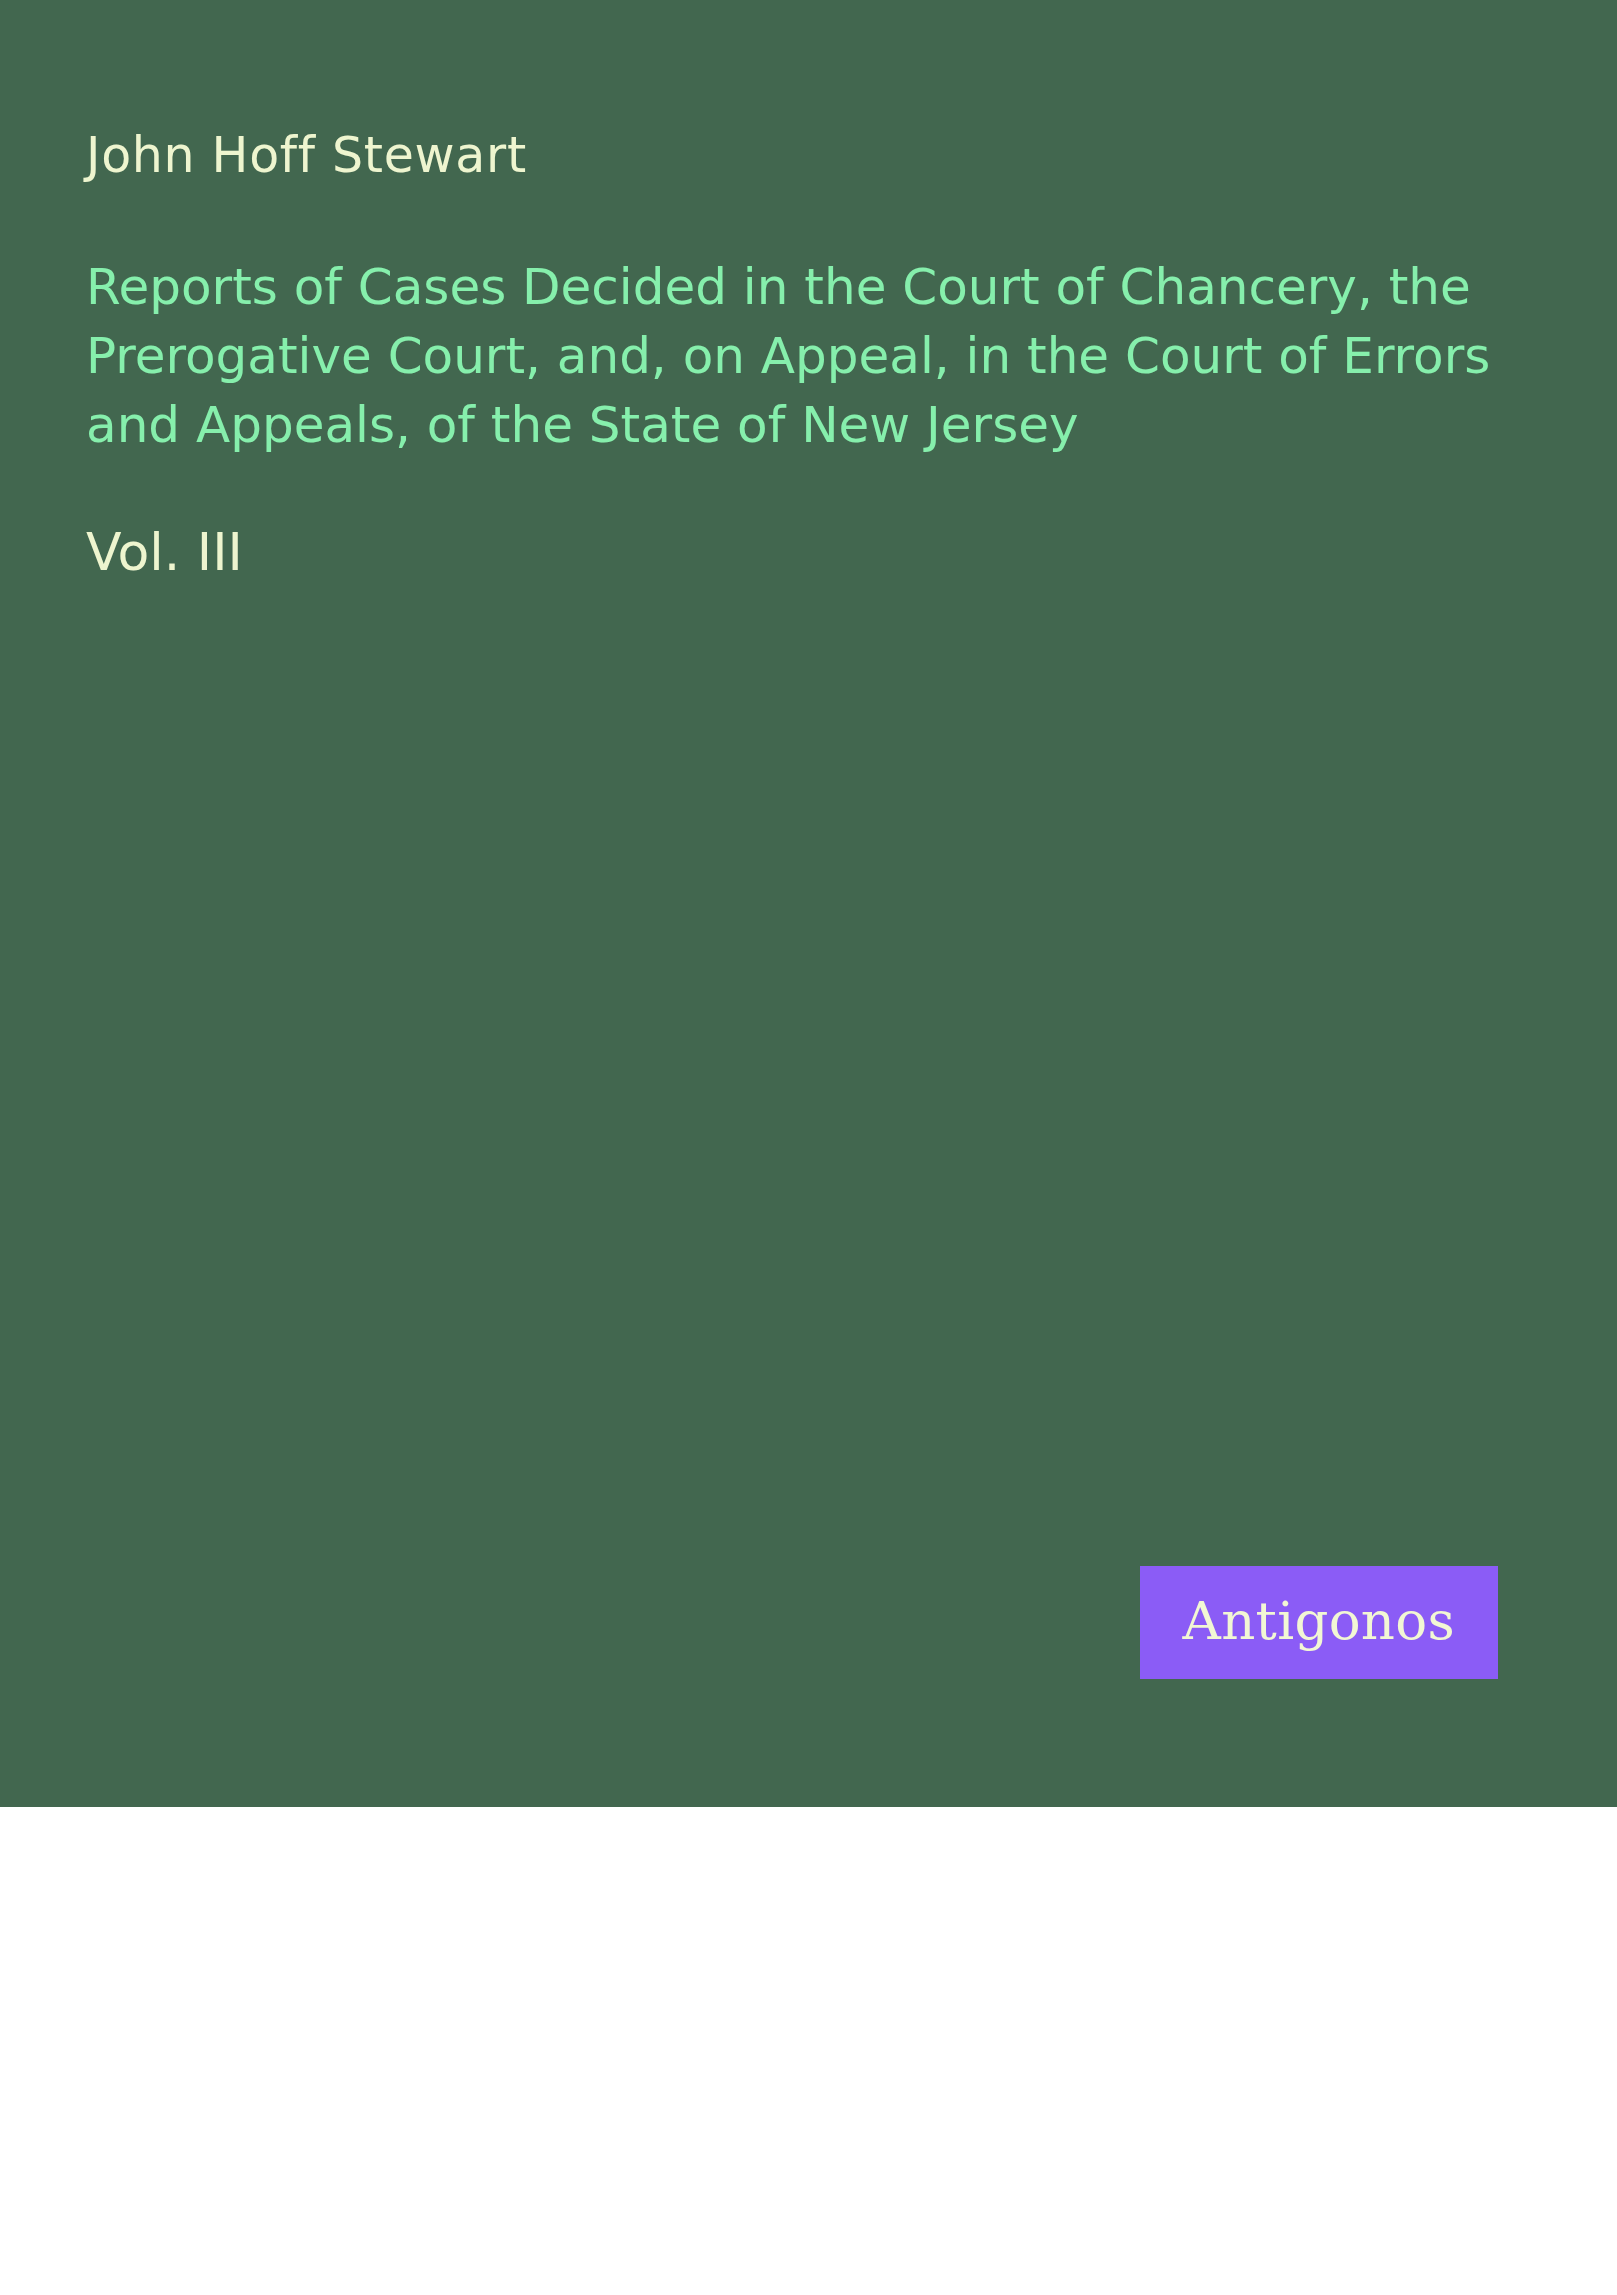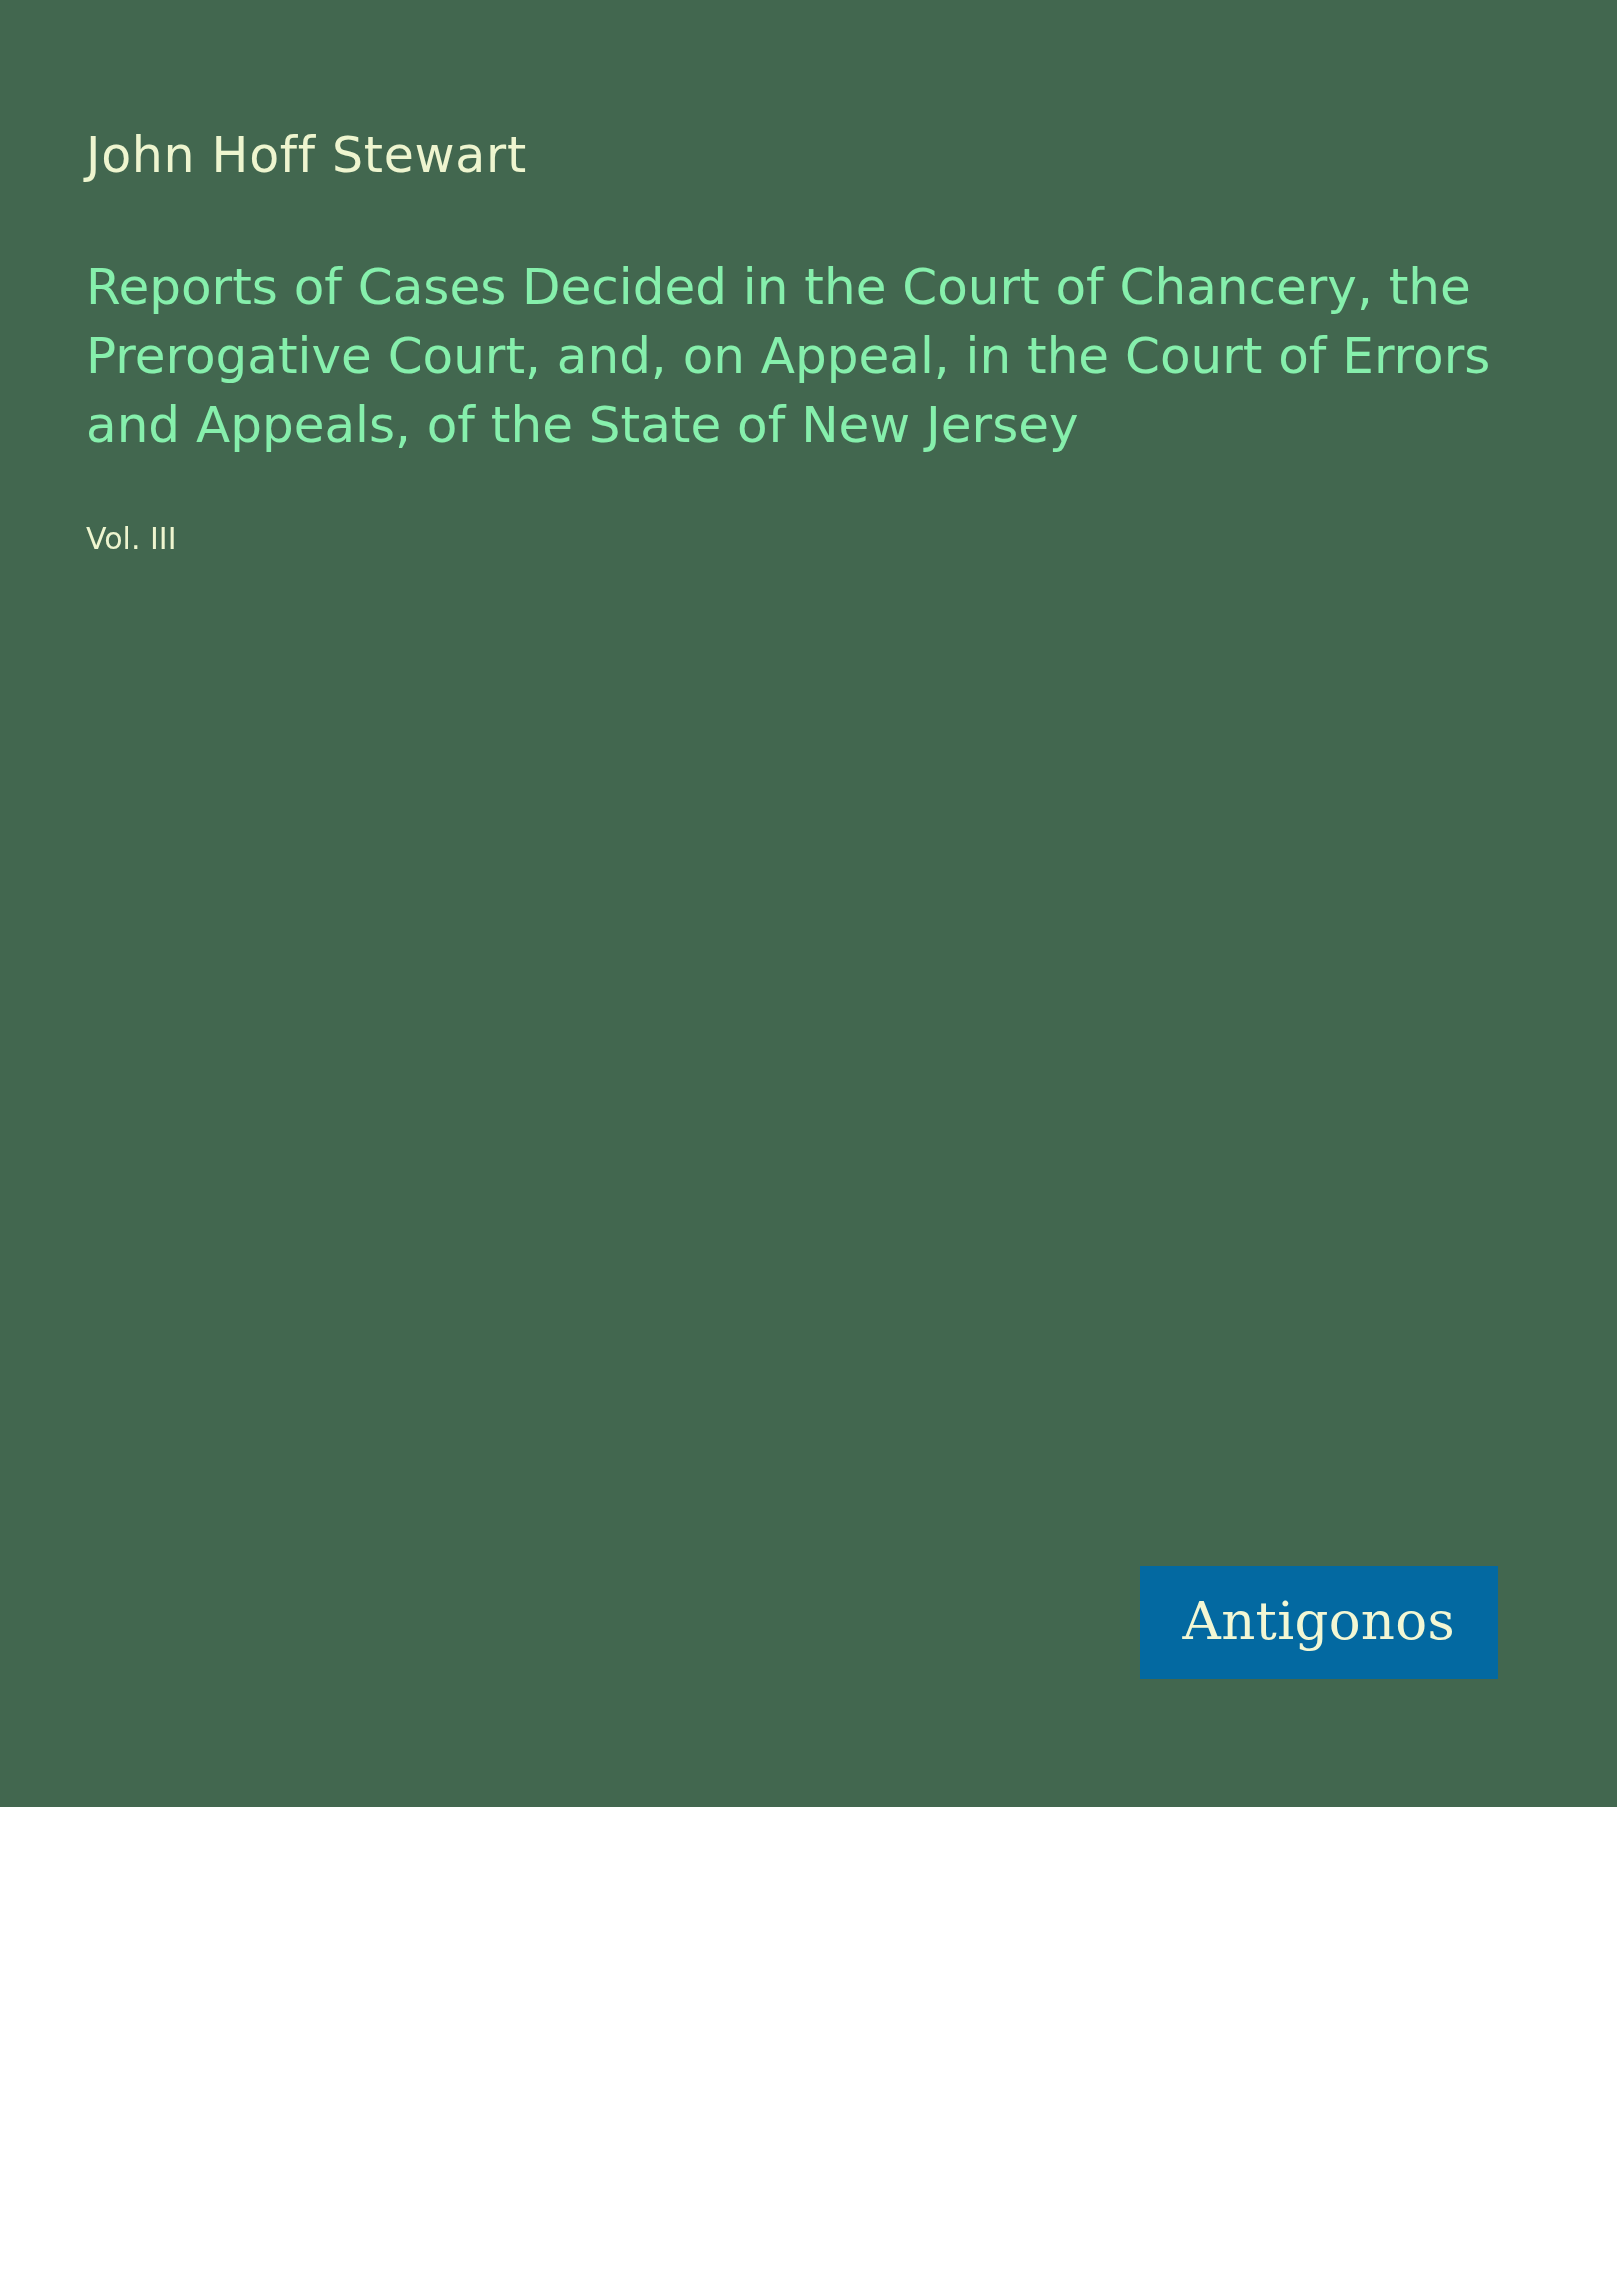--- a/index.html
+++ b/index.html
@@ -35,33 +35,33 @@
   .title {
     color: #86efac;
     font-size: 50px;
     font-weight: 400;
     line-height: 1.38;
     margin: 0;
     max-width: 1429px;
   }
   .subtitle {
     color: #eef5cf;
-    font-size: 30px;
+    font-size: 52px;
     font-weight: 400;
     line-height: 1.3;
     margin: 59px 0 0 0;
   }
   .publisher-wrap {
     position: absolute;
     right: 120px;
     bottom: 128px;
   }
   .publisher {
     display: inline-block;
-    background: #0369a1;
+    background: #8b5cf6;
     color: #f2f7d4;
     font-family: "DejaVu Serif", serif;
     font-size: 53px;
     line-height: 1;
     padding: 28px 43px 32px 43px;
     letter-spacing: 0.3px;
   }
 </style>
 </head>
 <body>

